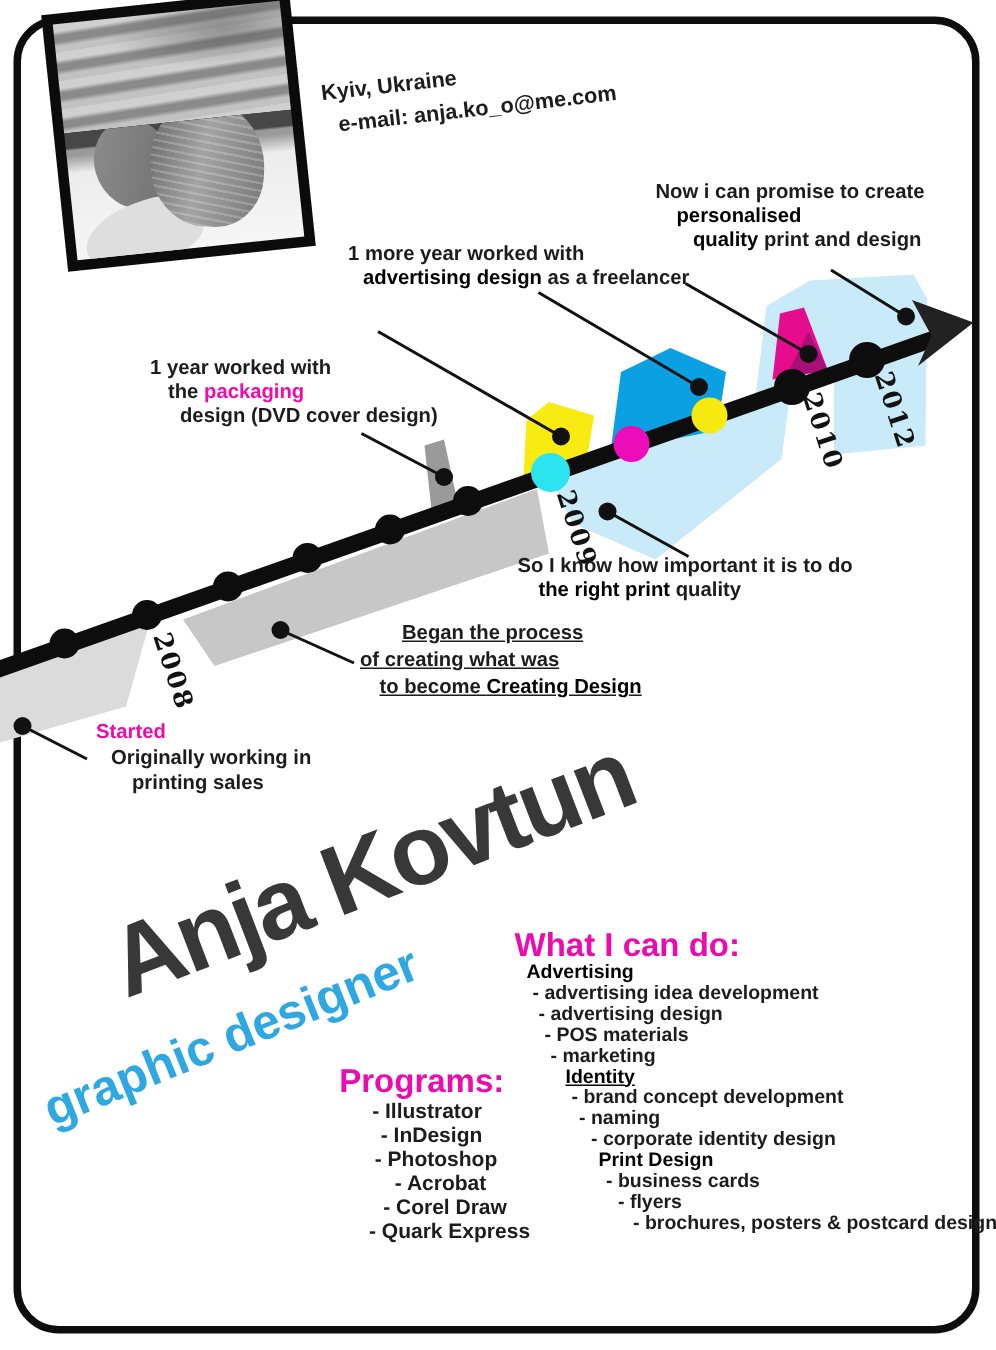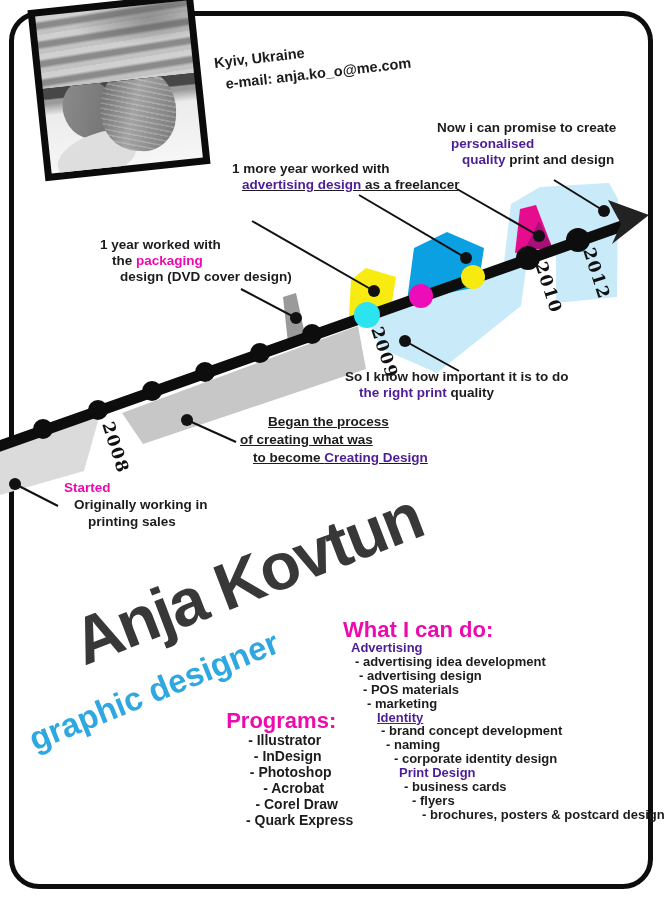--- a/index.html
+++ b/index.html
@@ -20,21 +20,21 @@
       linear-gradient(115deg,#8d8d8d,#6f6f6f);border-radius:48% 52% 42% 52%;transform:rotate(-10deg);}
   .photo-hair{position:absolute;right:14%;top:-14%;width:50%;height:98%;border-radius:46% 54% 42% 50%;
       transform:rotate(9deg);background:
       repeating-linear-gradient(8deg,rgba(255,255,255,.22) 0 1px,transparent 2px 5px),
       linear-gradient(100deg,#6b6b6b,#a3a3a3 45%,#787878);}
   .photo-body{position:absolute;left:4%;bottom:-8%;width:52%;height:48%;background:#dedede;
       border-radius:55% 45% 35% 55%;transform:rotate(-14deg);}
   
   .ann{position:absolute;z-index:4;font-size:13.5px;font-weight:bold;line-height:16px;white-space:nowrap;}
   .ann .l{display:block;}
-  .cy{color:#4c1d95;} .mg{color:#EB0BAE;}
+  .cy{color:#000000;} .mg{color:#EB0BAE;}
   .contact{position:absolute;left:213px;top:52px;z-index:4;font-size:14.5px;font-weight:bold;
            line-height:22px;transform:rotate(-6.5deg);transform-origin:left top;white-space:nowrap;}
   .big-name{position:absolute;left:35px;top:540px;width:430px;height:92px;z-index:4;text-align:center;
             font-size:66px;font-weight:bold;letter-spacing:-2px;color:#383838;
             transform:rotate(-21deg);white-space:nowrap;}
   .role{position:absolute;left:8px;top:672px;width:292px;z-index:4;text-align:center;
         font-size:33px;font-weight:bold;color:#2FA8E1;transform:rotate(-22deg);white-space:nowrap;}
   .listblock{position:absolute;z-index:4;white-space:nowrap;}
   .listblock .title{font-size:22px;font-weight:bold;line-height:19px;margin-bottom:2px;}
   .programs{left:209px;top:711px;font-size:14px;font-weight:bold;line-height:16px;text-align:center;}
@@ -115,21 +115,21 @@
     </div>
   </div>
 
   <div class="contact">
     <span class="l" style="display:block;">Kyiv, Ukraine</span>
     <span class="l" style="display:block;padding-left:9px;">e-mail: anja.ko_o@me.com</span>
   </div>
 
   <div class="ann" style="left:232px;top:161px;">
     <span class="l">1 more year worked with</span>
-    <span class="l" style="padding-left:10px;text-decoration:underline;"><span class="cy">advertising design</span><span> as a freelancer</span></span>
+    <span class="l" style="padding-left:10px;"><span class="cy">advertising design</span><span> as a freelancer</span></span>
   </div>
 
   <div class="ann" style="left:437px;top:120px;">
     <span class="l">Now i can promise to create</span>
     <span class="l cy" style="padding-left:14px;">personalised</span>
     <span class="l" style="padding-left:25px;"><span class="cy">quality</span><span> print and design</span></span>
   </div>
 
   <div class="ann" style="left:100px;top:237px;">
     <span class="l">1 year worked with</span>

